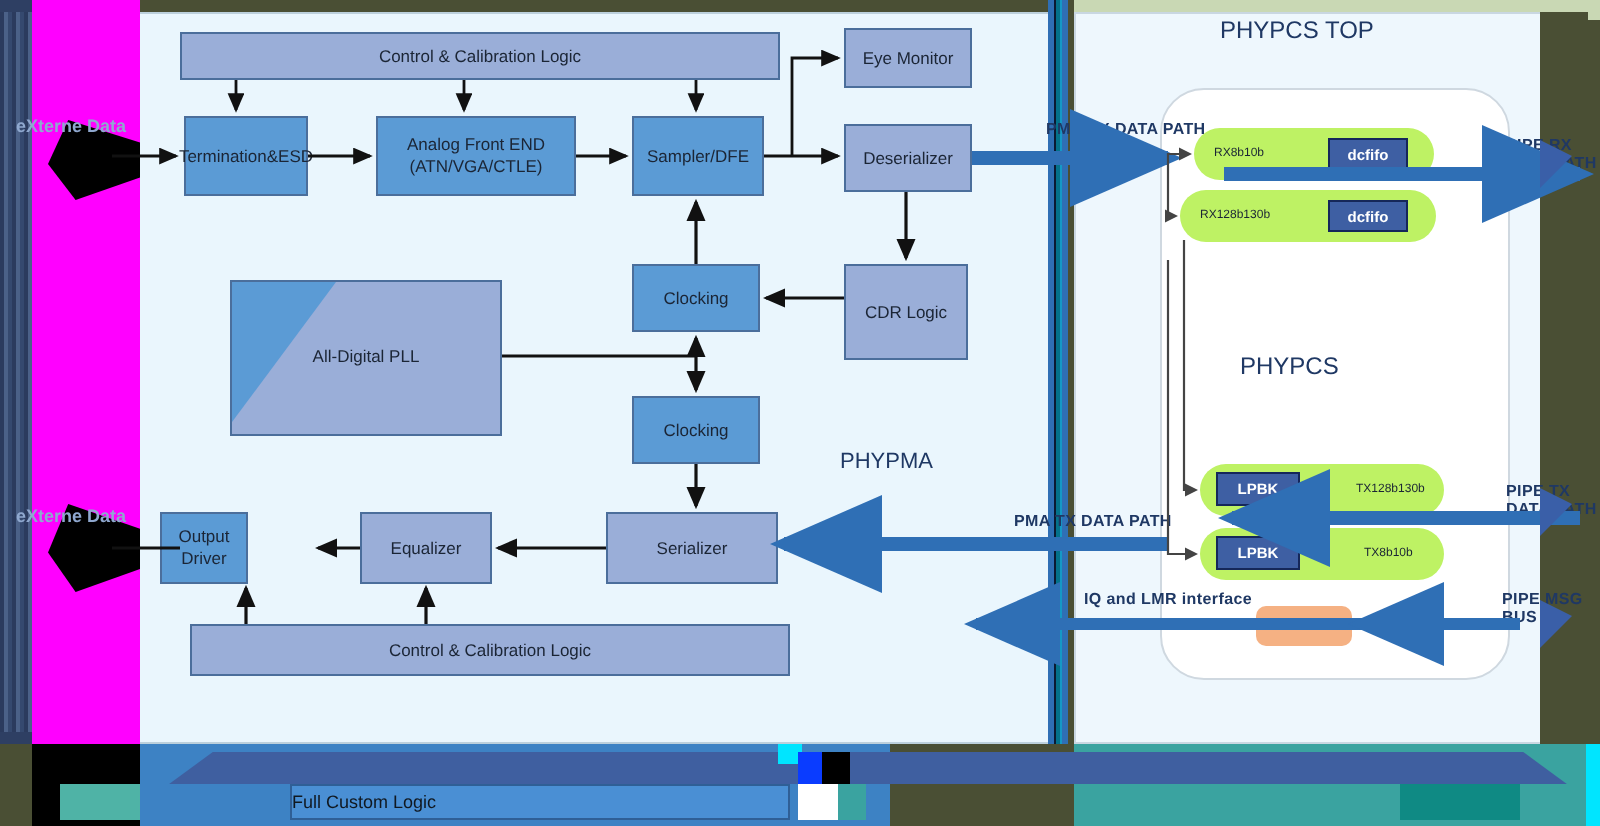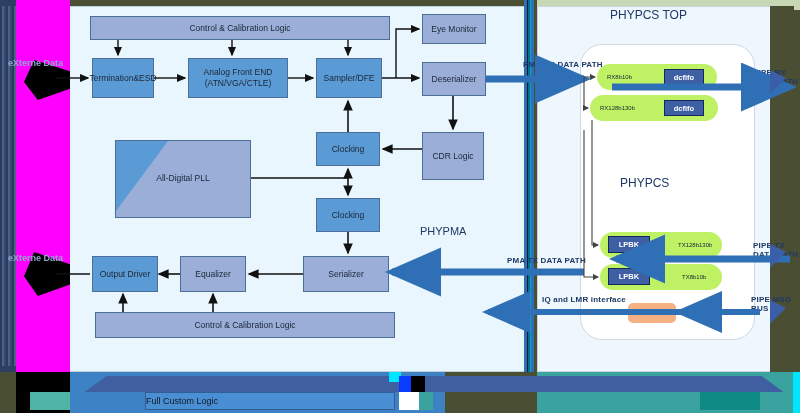--- a/index.html
+++ b/index.html
@@ -139,21 +139,21 @@
   </div>
 
   <div class="box b-light" style="left:303px;top:256px;width:86px;height:36px;">
     <span>Serializer</span>
   </div>
 
   <div class="box b-light" style="left:180px;top:256px;width:66px;height:36px;">
     <span>Equalizer</span>
   </div>
 
-  <div class="box b-dark" style="left:92px;top:256px;width:66px;height:36px;">
+  <div class="box b-dark" style="left:80px;top:256px;width:44px;height:36px;">
     <span>Output Driver</span>
   </div>
 
   <div class="box b-light" style="left:95px;top:312px;width:300px;height:26px;">
     <span>Control &amp; Calibration Logic</span>
   </div>
 
   <div class="caption" style="left:420px;top:200px;margin-top:25px;">PHYPMA</div>
 
   <div id="divider"></div>

